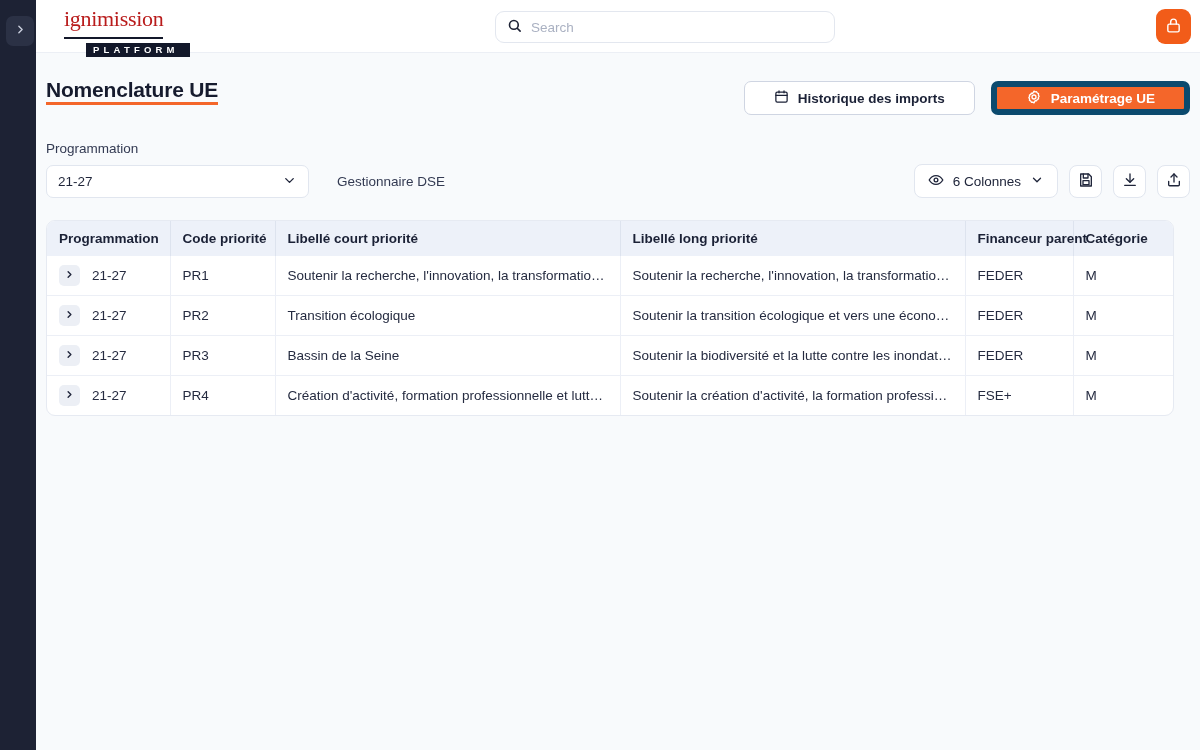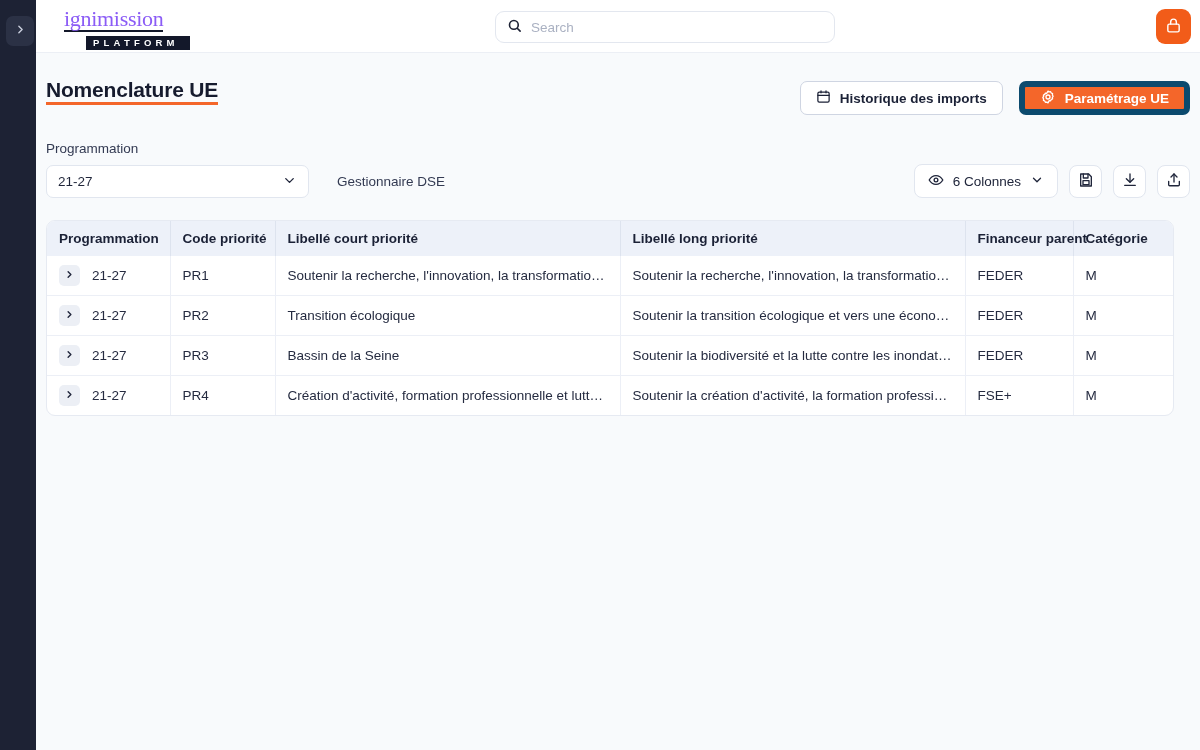--- a/index.html
+++ b/index.html
@@ -59,24 +59,24 @@
     position: absolute;
     left: 28px; top: 8px;
     width: 160px;
     user-select: none;
   }
   .logo-word {
     font-family: "Liberation Serif", serif;
     font-size: 22px;
     line-height: 22px;
     letter-spacing: -0.3px;
-    color: #8b5cf6;
+    color: #b91c1c;
     border-bottom: 2px solid #13182a;
     display: inline-block;
-    padding-bottom: 0px;
+    padding-bottom: 7px;
   }
   .logo-plat {
     margin-top: 1px;
     margin-left: 22px;
     background: #13182a;
     color: #ffffff;
     font-size: 9.5px;
     font-weight: bold;
     letter-spacing: 4.2px;
     padding: 2px 11px 2px 7px;
@@ -147,21 +147,21 @@
     display: inline-block;
   }
 
   .head-actions { display: flex; gap: 16px; align-items: center; margin-top: 3px; }
 
   .btn {
     display: inline-flex;
     align-items: center;
     gap: 9px;
     height: 34px;
-    padding: 0 15px;
+    padding: 0 29px;
     border-radius: 7px;
     font-size: 13.5px;
     font-weight: bold;
     cursor: pointer;
     font-family: "Liberation Sans", sans-serif;
     white-space: nowrap;
   }
   .btn-outline {
     background: #ffffff;
     border: 1px solid #cfd5e2;

